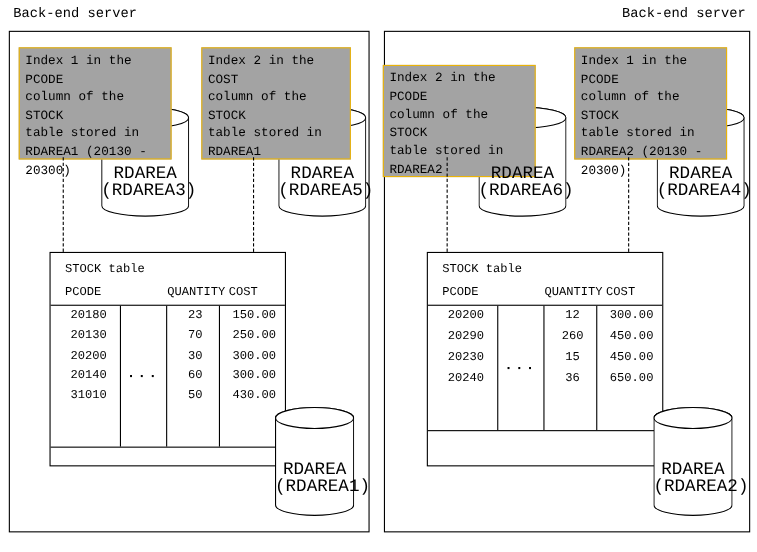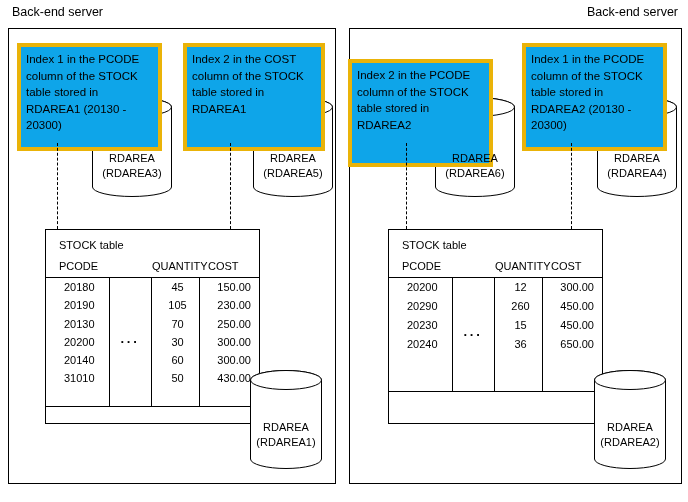--- a/index.html
+++ b/index.html
@@ -1,23 +1,23 @@
 <!DOCTYPE html>
 <html><head>
 <meta charset="utf-8">
 <style>
   html,body{margin:0;padding:0;background:#fff;}
   .page{position:relative;width:688px;height:502px;background:#fff;overflow:hidden;
-        font-family:Liberation Sans, sans-serif;color:#000;}
+        font-family:Liberation Mono, monospace;color:#000;}
   .srv-label{position:absolute;top:5px;font-size:12.5px;}
   .srv-box{position:absolute;top:28px;height:454px;border:1px solid #000;background:transparent;}
   .cyl{position:absolute;}
-  .idx-box{position:absolute;top:43px;height:100px;background:#0ea5e9;border:4px solid #eab308;}
+  .idx-box{position:absolute;top:43px;height:100px;background:#a3a3a3;border:1px solid #eab308;}
   .idx-text{padding:4px 2px 0 5px;font-size:11.5px;line-height:16.6px;white-space:pre-line;}
-  .cyl-label{position:absolute;text-align:center;font-size:11px;line-height:15px;white-space:pre-line;}
+  .cyl-label{position:absolute;text-align:center;font-size:16px;line-height:15px;white-space:pre-line;}
   .dash{position:absolute;top:143px;height:86px;width:0;border-left:1px dashed #000;}
   .stock-table{position:absolute;top:229px;width:213px;height:193px;background:#fff;border:1px solid #000;font-size:11px;}
   .st-title{position:absolute;left:13px;top:9px;}
   .st-h{position:absolute;top:30px;}
   .st-hline,.st-bline{position:absolute;left:0;right:0;height:0;border-top:1px solid #000;}
   .st-hline{top:47px;}
   .st-v{position:absolute;top:48px;width:1px;background:#000;}
   .st-rows{position:absolute;left:5px;right:0;top:48px;}
   .trow{position:relative;}
   .trow span{position:absolute;top:50%;transform:translateY(-50%);}
@@ -71,27 +71,22 @@
     <div class="st-h" style="left:106px;">QUANTITY</div>
     <div class="st-h" style="left:162px;">COST</div>
     <div class="st-hline"></div>
     <div class="st-v" style="left:63px;height:128px;"></div>
     <div class="st-v" style="left:105px;height:128px;"></div>
     <div class="st-v" style="left:153px;height:128px;"></div>
     <div class="st-bline" style="top:176px;"></div>
     <div class="st-rows">
         <div class="trow" style="height: 18.28px;">
           <span class="c-pcode">20180</span>
-          <span class="c-qty">45</span>
+          <span class="c-qty">23</span>
           <span class="c-cost">150.00</span>
-        </div>
-        <div class="trow" style="height: 18.28px;">
-          <span class="c-pcode">20190</span>
-          <span class="c-qty">105</span>
-          <span class="c-cost">230.00</span>
         </div>
         <div class="trow" style="height: 18.28px;">
           <span class="c-pcode">20130</span>
           <span class="c-qty">70</span>
           <span class="c-cost">250.00</span>
         </div>
         <div class="trow" style="height: 18.28px;">
           <span class="c-pcode">20200</span>
           <span class="c-qty">30</span>
           <span class="c-cost">300.00</span>

